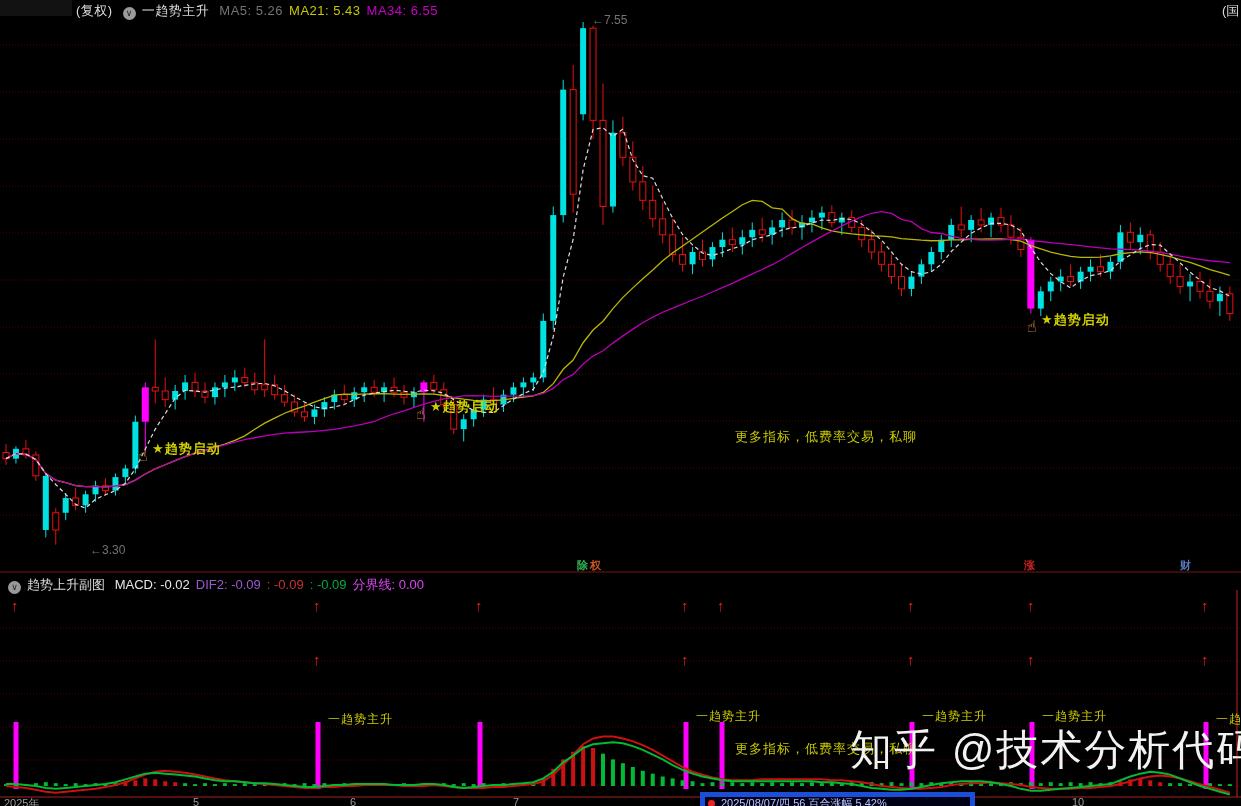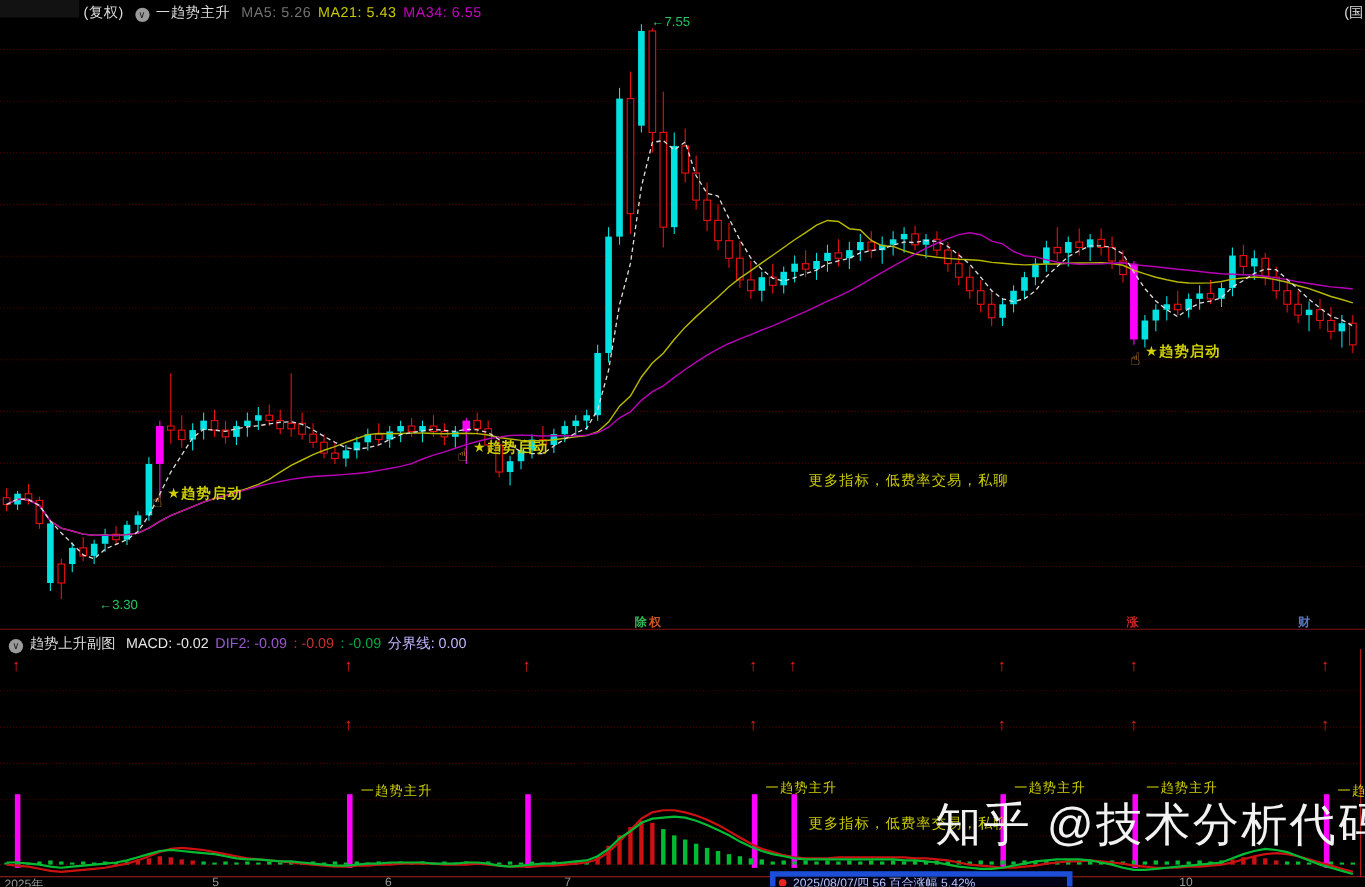--- a/index.html
+++ b/index.html
@@ -10,21 +10,21 @@
   .abs{position:absolute;white-space:nowrap;}
   .hdr{top:2px;left:76px;font-size:13px;color:#ddd;letter-spacing:.5px;}
   .hdr span{margin-right:6px;}
   .subhdr{top:576px;left:4px;font-size:13px;color:#ddd;}
   .subhdr span{margin-right:6px;}
   .circle-ic{display:inline-block;width:13px;height:13px;border-radius:50%;
      background:#9a9a9a;color:#222;font-size:9px;line-height:13px;text-align:center;
      vertical-align:-1px;margin:0 4px;}
   .censor{top:0;left:0;width:72px;height:16px;background:#121212;}
   .corner{top:2px;left:1222px;font-size:13px;color:#ddd;}
-  .pricetag{font-size:12px;color:#22c55e;}
+  .pricetag{font-size:12px;color:#737373;}
   .ad{font-size:13px;color:#c9c900;letter-spacing:1px;}
   .watermark{top:722px;left:850px;font-size:42px;color:#f2f2f2;letter-spacing:2px;}
   .arrow{font-size:15px;font-weight:bold;color:#ee1c1c;line-height:14px;}
   .trendlab{font-size:12px;color:#d0d000;letter-spacing:1px;}
   .signal{font-size:13px;color:#d0d000;font-weight:bold;letter-spacing:1px;}
   .hand{position:absolute;left:-14px;top:6px;color:#e8a33d;font-size:16px;}
   .badge{font-size:11px;font-weight:bold;}
   .axislab{font-size:11px;color:#9a9a9a;top:796px;}
   .tooltip{top:792px;left:700px;width:262px;height:13px;border:5px solid #1d4ed8;
      background:#000016;color:#b9c5ff;font-size:11px;line-height:13px;padding-left:3px;}
@@ -448,21 +448,21 @@
 
   <div class="abs hdr">
     <span>(复权)</span><span class="circle-ic">∨</span><span>一趋势主升</span>
     <span id="ma-items"><span style="color: #737373;">MA5: 5.26</span><span style="color: rgb(200, 200, 0);">MA21: 5.43</span><span style="color: rgb(200, 0, 200);">MA34: 6.55</span></span>
   </div>
 
   <div class="abs corner">(国</div>
 
   <div class="abs subhdr">
     <span class="circle-ic">∨</span><span>趋势上升副图</span>
-    <span id="sub-items"><span style="color: rgb(230, 230, 230); text-align: right;">MACD: -0.02</span><span style="color: rgb(155, 89, 208);">DIF2: -0.09</span><span style="color: rgb(200, 50, 50);">: -0.09</span><span style="color: rgb(0, 170, 68);">: -0.09</span><span style="color: #c4b5fd;">分界线: 0.00</span></span>
+    <span id="sub-items"><span style="color: rgb(230, 230, 230); text-align: right;">MACD: -0.02</span><span style="color: rgb(155, 89, 208);">DIF2: -0.09</span><span style="color: rgb(200, 50, 50);">: -0.09</span><span style="color: rgb(0, 170, 68);">: -0.09</span><span style="color: #d946ef;">分界线: 0.00</span></span>
   </div>
 
   <div class="abs pricetag" style="top:13px;left:592px;">←7.55</div>
   <div class="abs pricetag" style="top:543px;left:90px;">←3.30</div>
 
   <div class="abs ad" style="top:428px;left:735px;">更多指标，低费率交易，私聊</div>
   <div class="abs ad" style="top:740px;left:735px;">更多指标，低费率交易，私聊</div>
 
   <div id="overlay">
       <div class="abs arrow" style="left: 11px; top: 599px;">↑</div>

